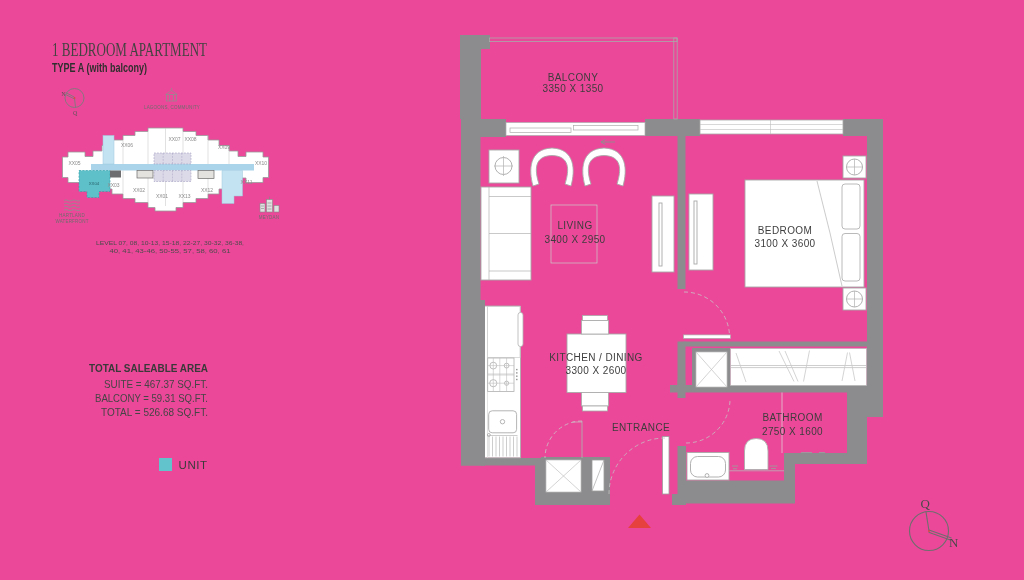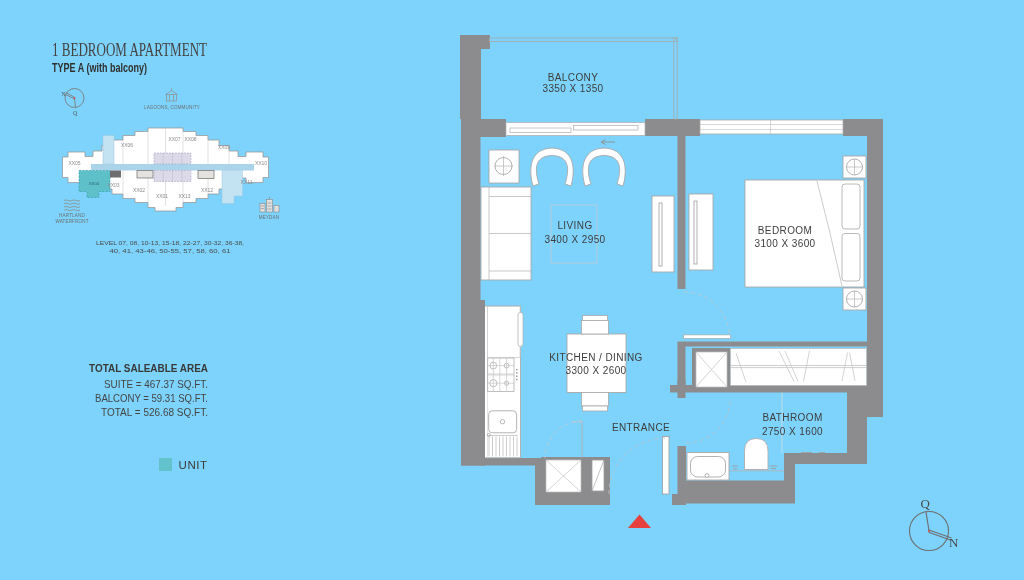--- a/index.html
+++ b/index.html
@@ -1,16 +1,16 @@
 <!DOCTYPE html>
 <html><head>
 <meta charset="utf-8">
 <style>
   html,body{margin:0;padding:0;background:#ffffff;}
-  #page{width:1024px;height:580px;position:relative;background:#7dd3fc;overflow:hidden;}
+  #page{width:1024px;height:580px;position:relative;background:#ec4899;overflow:hidden;}
   svg{display:block;}
   text{font-family:"Liberation Sans",sans-serif;}
   .serif{font-family:"Liberation Serif",serif;}
   .room{font-size:10px;fill:#3d3d3d;letter-spacing:.4px;}
 </style>
 </head>
 <body>
 <div id="page">
 <svg width="1024" height="580" viewBox="0 0 1024 580">
 

